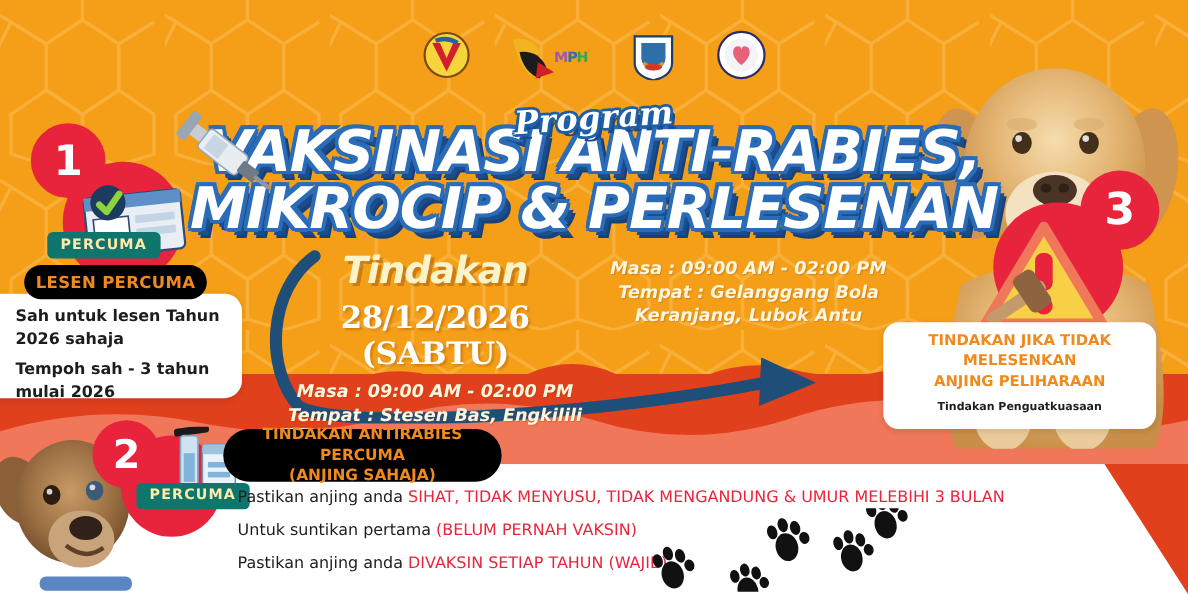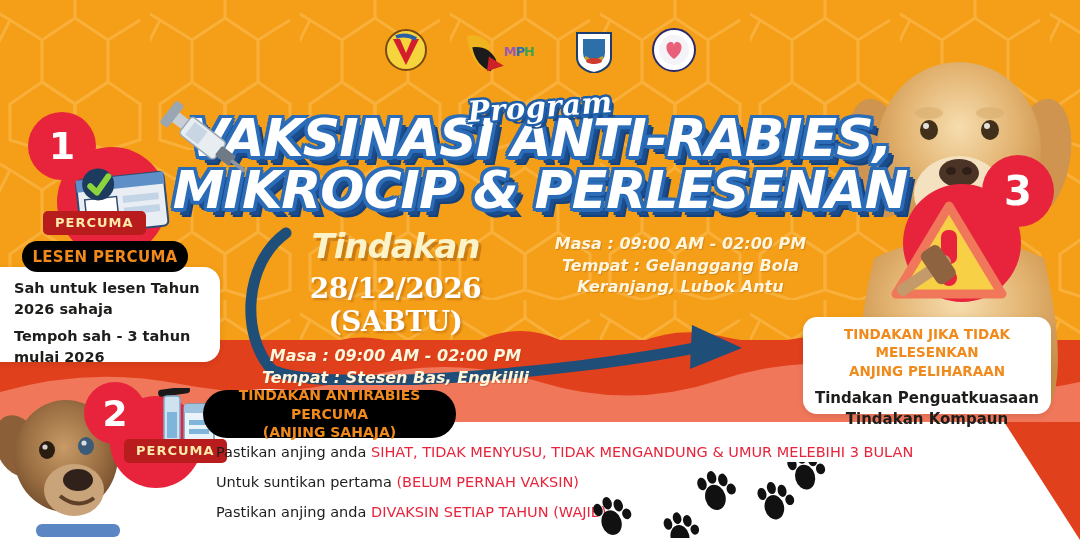--- a/index.html
+++ b/index.html
@@ -89,21 +89,21 @@
     background: #E8243C; color: #fff;
     font-family: "DejaVu Sans", sans-serif; font-weight: bold;
     display: flex; align-items: center; justify-content: center;
     z-index: 40;
   }
   .nb1 { left: 28px; top: 112px; width: 68px; height: 68px; font-size: 38px; }
   .nb2 { left: 84px; top: 382px; width: 62px; height: 62px; font-size: 36px; }
   .nb3 { left: 982px; top: 155px; width: 72px; height: 72px; font-size: 40px; }
 
   .percumaTag {
-    position: absolute; background: #b91c1c; color: #FFE9A8;
+    position: absolute; background: #0f766e; color: #FFE9A8;
     font-family: "DejaVu Sans", sans-serif; font-weight: bold; font-size: 13px;
     letter-spacing: 1px; padding: 4px 12px 5px; border-radius: 5px; z-index: 44;
   }
   .pt1 { left: 43px; top: 211px; }
   .pt2 { left: 124px; top: 439px; }
 
   .redblob { position: absolute; border-radius: 50%; background: #E8243C; z-index: 36; }
   .rb1 { left: 57px; top: 147px; width: 110px; height: 110px; }
   .rb2 { left: 110px; top: 396px; width: 92px; height: 92px; }
   .rb3 { left: 903px; top: 184px; width: 118px; height: 118px; }
@@ -126,28 +126,28 @@
     color: #F08A1C; font-family: "DejaVu Sans", sans-serif; font-weight: bold;
     z-index: 46; display: flex; align-items: center; justify-content: center;
   }
   .pillLesen { left: 22px; top: 241px; width: 166px; height: 31px; font-size: 15px; letter-spacing: .3px; }
   .pillVaks {
     left: 203px; top: 390px; width: 253px; height: 48px; font-size: 14px;
     flex-direction: column; line-height: 1.35; border-radius: 24px; text-align: center;
   }
 
   .card3 {
-    left: 803px; top: 293px; width: 248px; height: 97px; border-radius: 14px; margin-top: 24px;
+    left: 803px; top: 293px; width: 248px; height: 97px; border-radius: 14px;
   }
   .c3head {
     font-family: "DejaVu Sans", sans-serif; font-weight: bold; font-size: 13.5px;
     color: #F08A1C; text-align: center; line-height: 1.3; padding: 9px 8px 0;
   }
   .c3body {
-    font-family: "DejaVu Sans", sans-serif; font-weight: bold; font-size: 15px;
+    font-family: "DejaVu Sans", sans-serif; font-weight: bold; font-size: 10px;
     color: #1D1D1B; text-align: center; line-height: 1.45; padding-top: 7px;
   }
 
   
   .bullets { position: absolute; left: 216px; top: 444px; z-index: 48; }
   .bline {
     font-family: "DejaVu Sans", sans-serif; font-weight: normal; font-size: 14.5px;
     color: #1D1D1B; margin-bottom: 14px; white-space: nowrap;
   }
   .bline .hl { color: #E8243C; }
@@ -384,21 +384,20 @@
     </div>
     <div class="bline">
       <span>Pastikan anjing anda </span><span class="hl">DIVAKSIN SETIAP TAHUN (WAJIB)</span>
     </div>
   </div>
 
   <div class="card card3">
     <div class="c3head">TINDAKAN JIKA TIDAK MELESENKAN</div>
     <div class="c3head" style="padding-top:2px">ANJING PELIHARAAN</div>
     <div class="c3body">Tindakan Penguatkuasaan</div>
-    <div class="c3body" style="padding-top:0">Tindakan Kompaun</div>
   </div>
 
   <svg class="paws" width="260" height="76" viewBox="0 0 260 76">
     <g fill="#111111">
       <g transform="translate(8,48) rotate(-18) scale(.9)">
         <ellipse cx="10" cy="18" rx="11" ry="14"></ellipse>
           <ellipse cx="0" cy="0" rx="5" ry="7"></ellipse>
         <ellipse cx="12" cy="-4" rx="5" ry="7"></ellipse>
           <ellipse cx="23" cy="2" rx="5" ry="7"></ellipse>
           <ellipse cx="29" cy="14" rx="5" ry="6"></ellipse>

